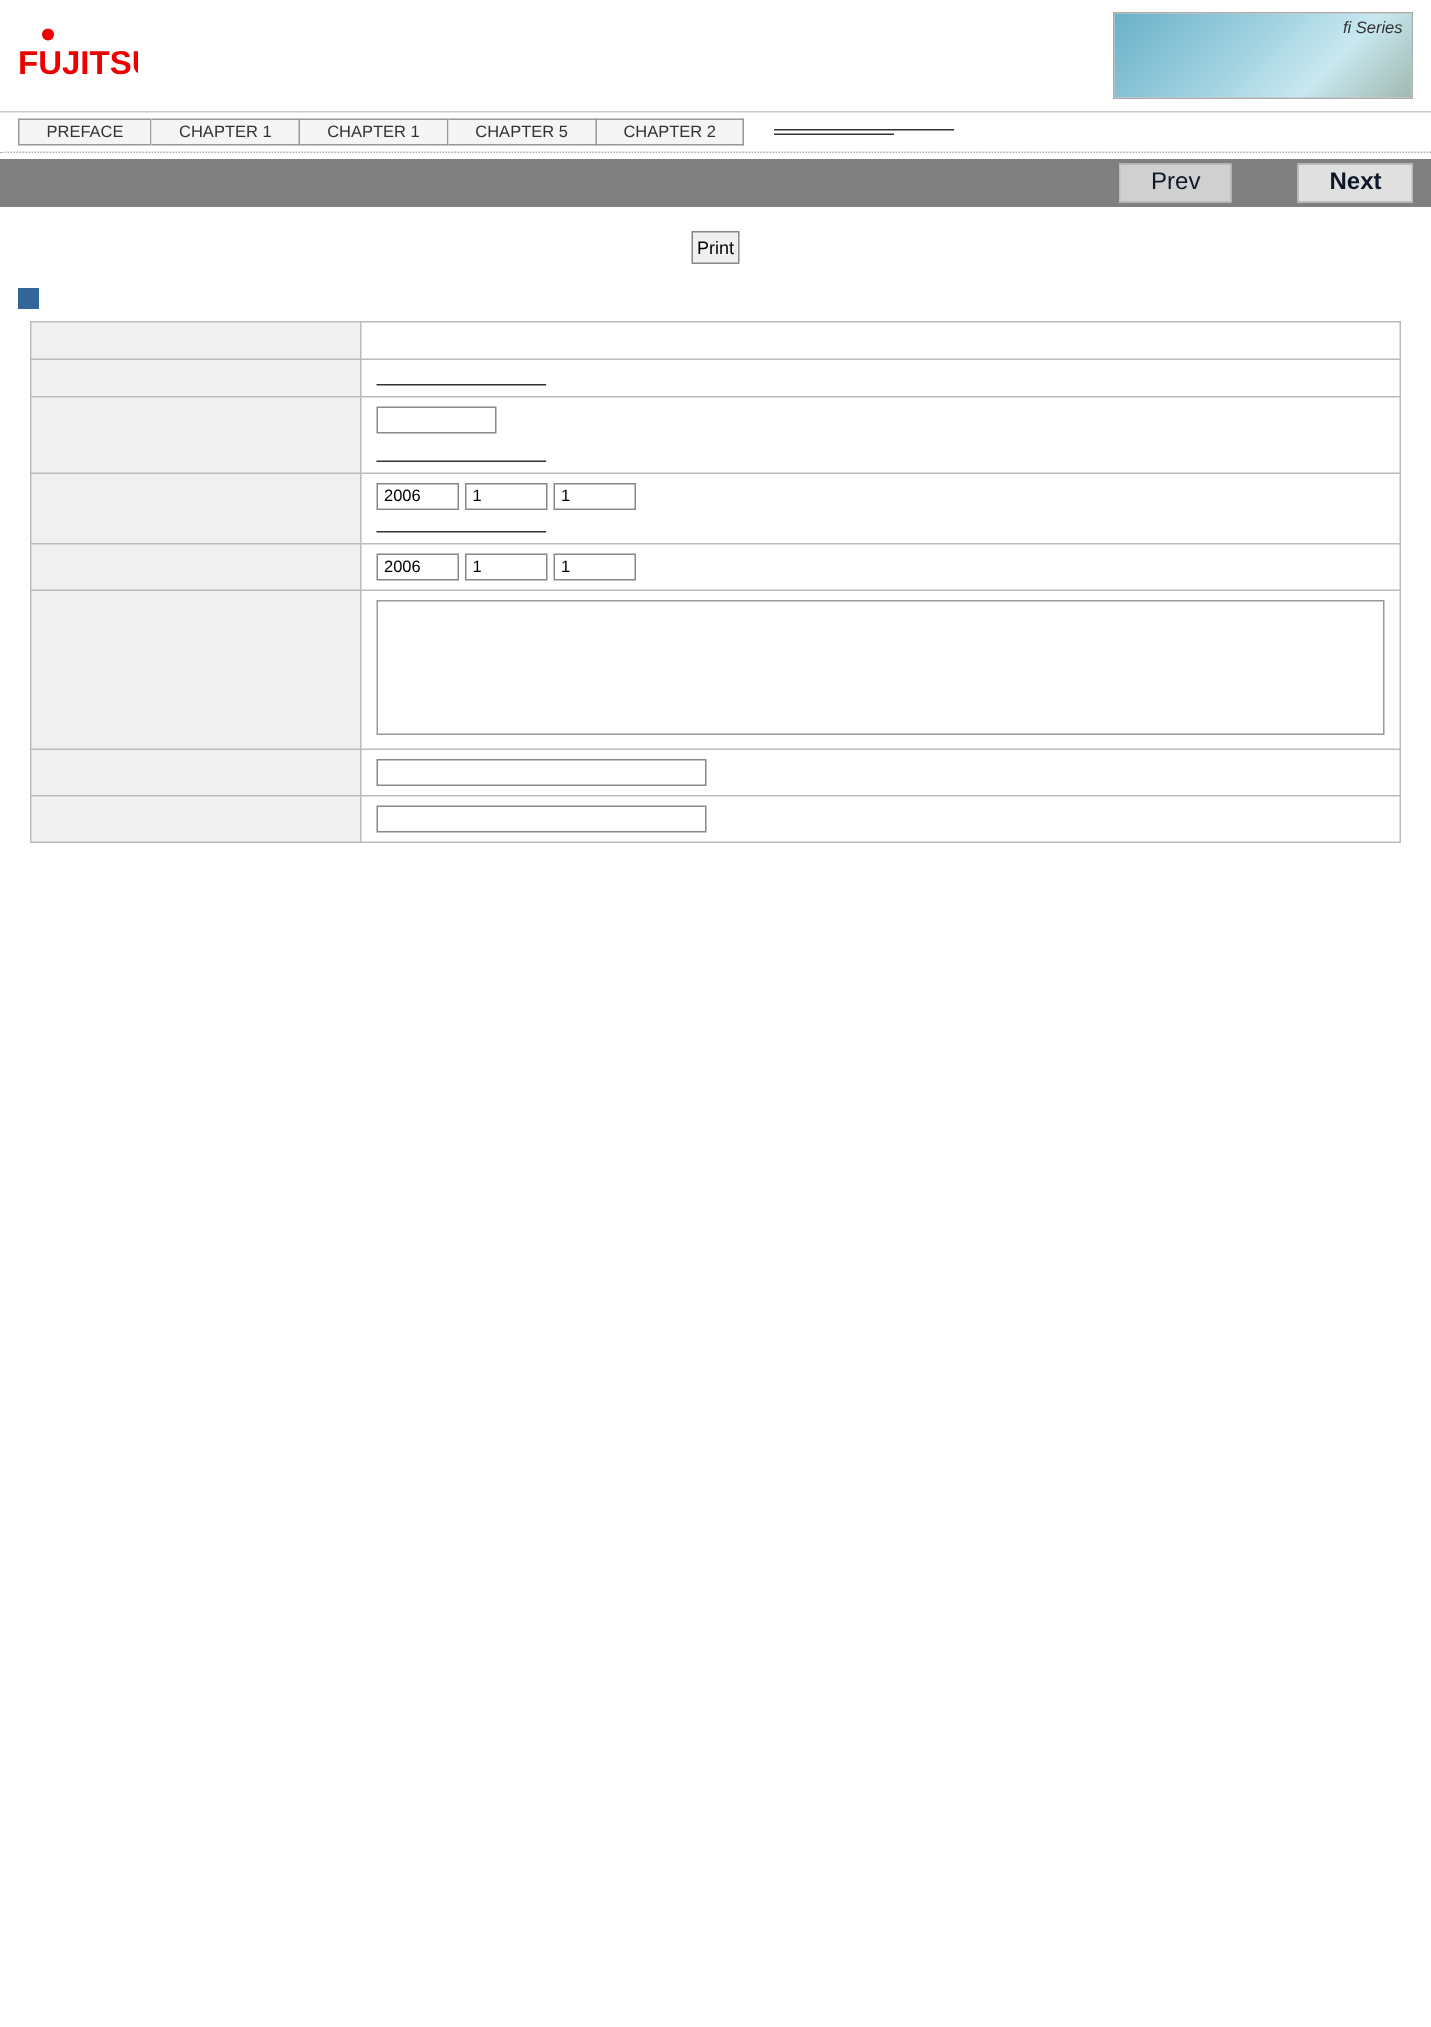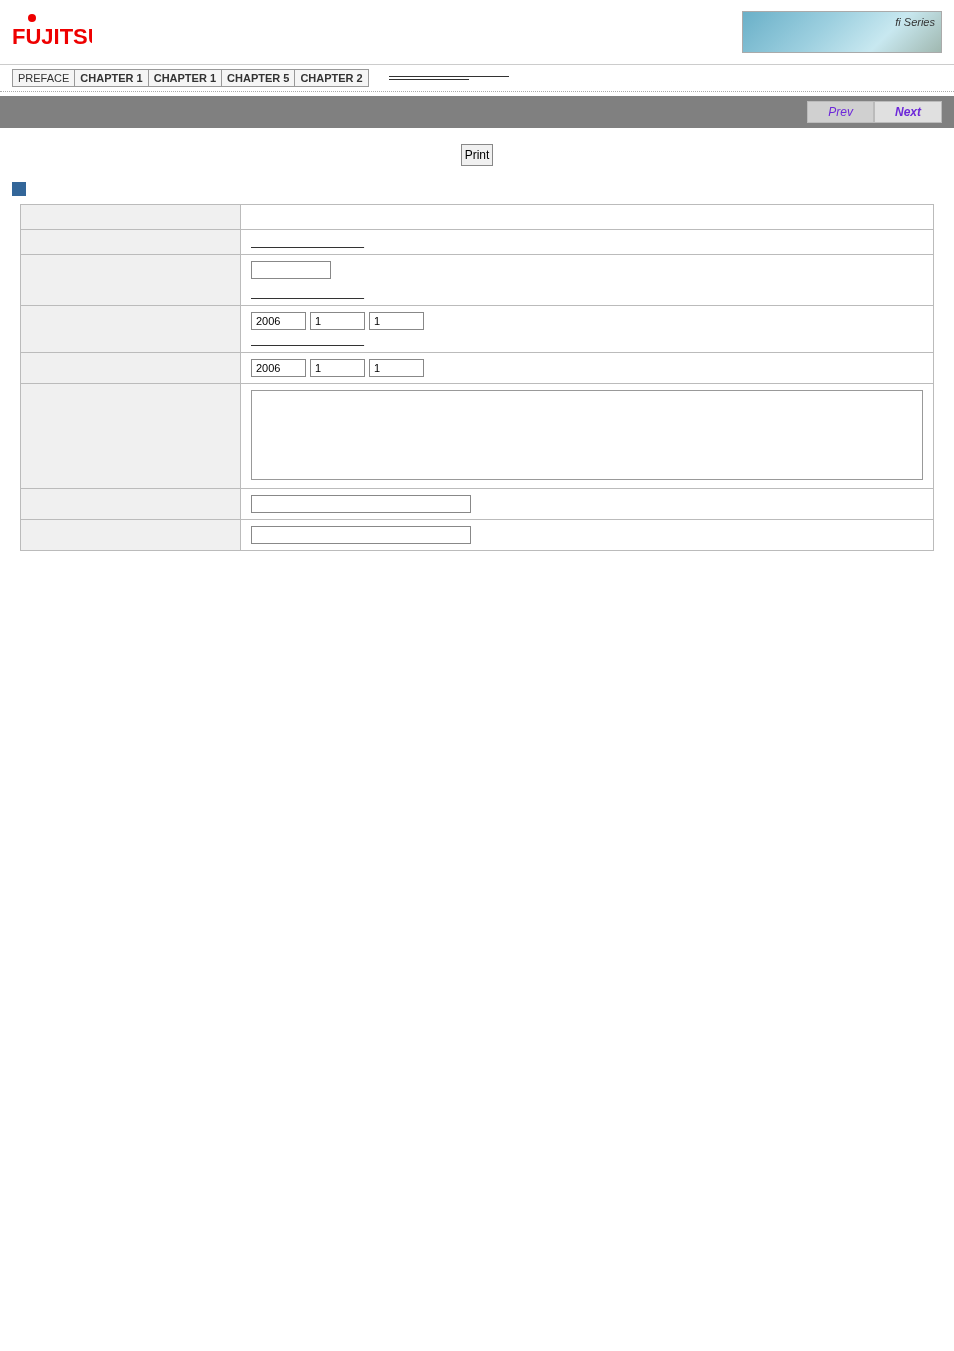--- a/index.html
+++ b/index.html
@@ -1,28 +1,28 @@
 <!DOCTYPE html>
 <html><head>
   <meta charset="utf-8">
   <style>
     * { margin: 0; padding: 0; box-sizing: border-box; }
     body { font-family: Arial, sans-serif; font-size: 12px; background: #fff; width: 954px; }
 
     
     .header { display: flex; align-items: center; justify-content: space-between; padding: 8px 12px; border-bottom: 1px solid #ccc; }
     .logo { display: flex; align-items: center; }
-    .header-right { width: 200px; height: 42px; background: linear-gradient(135deg, #6ab0c8 0%, #9ccfdf 40%, #c8e8f0 70%, #a0b8b0 100%); border: 1px solid #aaa; display: flex; align-items: flex-end; justify-content: flex-end; padding: 2px; overflow: hidden; position: relative; text-decoration: underline; }
+    .header-right { width: 200px; height: 58px; background: linear-gradient(135deg, #6ab0c8 0%, #9ccfdf 40%, #c8e8f0 70%, #a0b8b0 100%); border: 1px solid #aaa; display: flex; align-items: flex-end; justify-content: flex-end; padding: 2px; overflow: hidden; position: relative; text-decoration: underline; }
     .fi-series-text { font-style: italic; font-size: 11px; color: #333; position: absolute; top: 4px; right: 6px; }
 
     
     .nav-tabs { padding: 4px 12px 0; }
     .nav-row { display: flex; align-items: center; margin-bottom: 2px; }
-    .nav-tab { border: 1px solid #999; padding: 2px 5px; font-size: 11px; cursor: pointer; background: #f5f5f5; color: #333; white-space: nowrap; }
-    .nav-tab + .nav-tab { margin-left: 0; border-left: none; font-weight: bold; }
+    .nav-tab { border: 1px solid #999; padding: 2px 18px; font-size: 11px; cursor: pointer; background: #f5f5f5; color: #333; white-space: nowrap; }
+    .nav-tab + .nav-tab { margin-left: 0; border-left: none; }
     .nav-row-right { margin-left: 20px; display: flex; flex-direction: column; gap: 2px; }
     .nav-line { width: 120px; height: 1px; background: #333; }
 
     
     .dotted-sep { border-bottom: 1px dotted #aaa; margin: 4px 0; }
 
     
     .toolbar-bar { background: #808080; height: 32px; display: flex; align-items: center; justify-content: flex-end; padding: 0 12px; margin: 0; }
 
     
@@ -47,23 +47,23 @@
     .date-group { display: flex; align-items: center; gap: 4px; }
 
     
     .textarea-field { width: 100%; height: 90px; border: 1px solid #999; background: #fff; resize: none; font-size: 11px; }
 
     
     .wide-input { border: 1px solid #888; background: #fff; padding: 1px 4px; font-size: 11px; display: inline-block; width: 220px; height: 18px; }
 
     
     .prev-next { display: flex; gap: 0; }
-    .prev-btn, .next-btn { padding: 3px 20px; font-size: 12px; font-style: italic; border: 1px solid #bbb; cursor: pointer; color: #6d28d9; }
+    .prev-btn, .next-btn { padding: 3px 20px; font-size: 16px; border: 1px solid #bbb; cursor: pointer; color: #0f172a; }
     .prev-btn { background: #d0d0d0; }
-    .next-btn { background: #e0e0e0; font-weight: bold; }
+    .next-btn { background: #e0e0e0; font-weight: bold; margin-left: 44px; }
   </style>
 </head>
 <body>
 
 <div class="header">
   <div class="logo">
 
     <svg width="80" height="48" viewBox="0 0 80 48">
 
       <circle cx="20" cy="10" r="4" fill="#e00"></circle>

